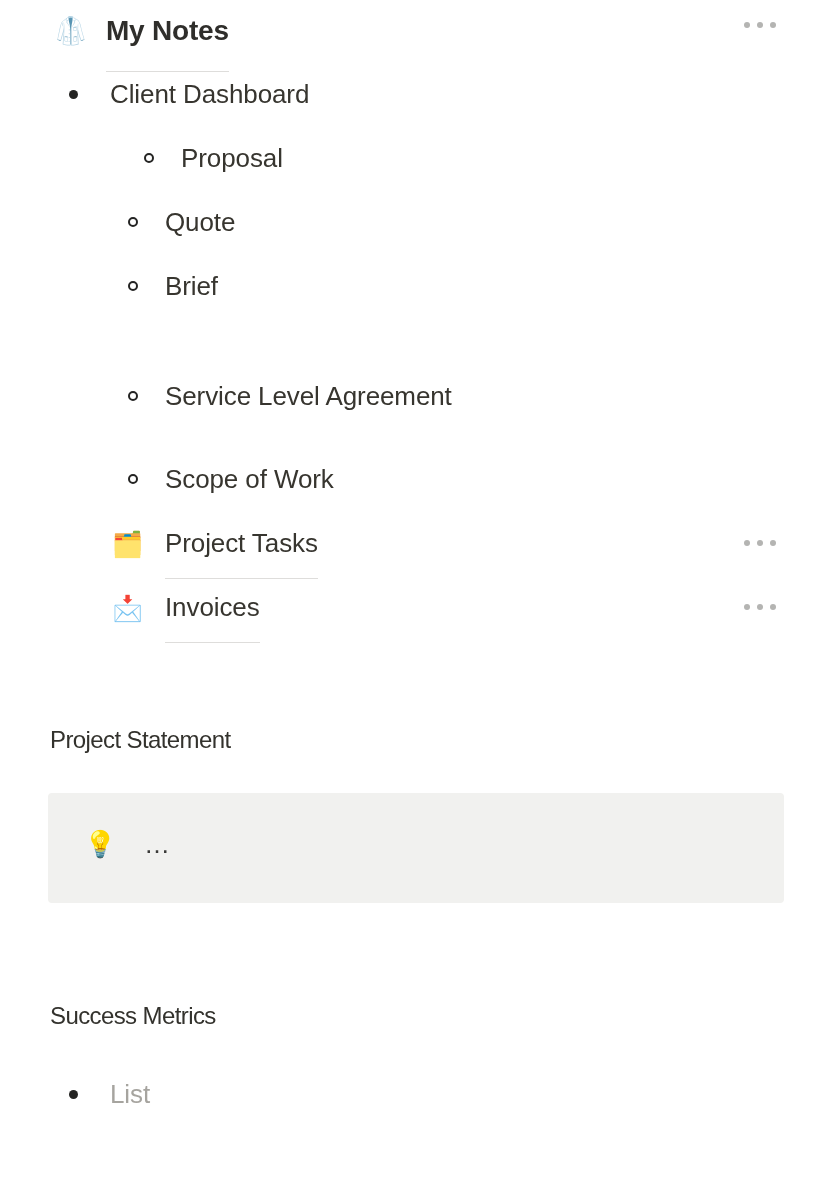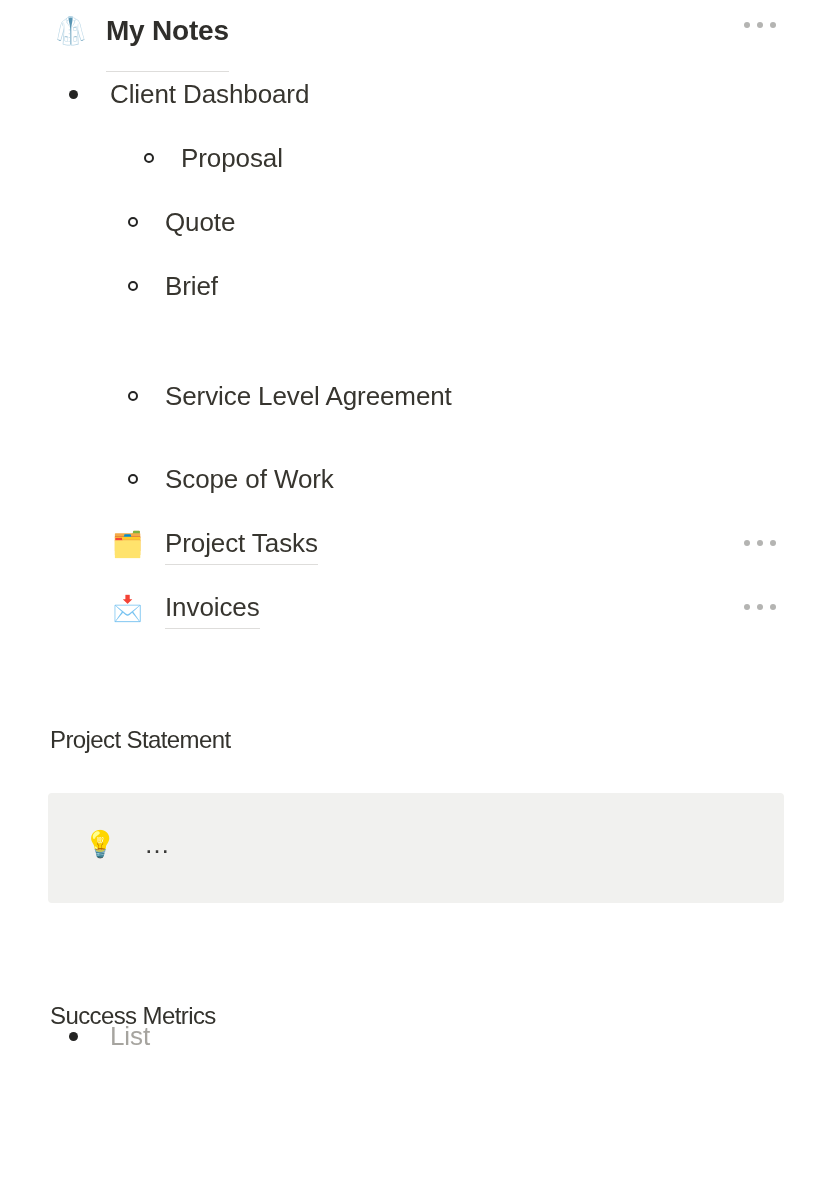--- a/index.html
+++ b/index.html
@@ -151,21 +151,21 @@
   .page-link .pl-label {
     position: absolute;
     left: 165px;
     top: 0;
     font-size: 26px;
     line-height: 40px;
     font-weight: 400;
     color: #37352f;
     letter-spacing: -0.1px;
     border-bottom: 1.5px solid #dedddb;
-    padding-bottom: 1px;
+    padding-bottom: 15px;
     cursor: pointer;
   }
 
   
   .heading {
     position: absolute;
     left: 50px;
     font-size: 24px;
     font-weight: 400;
     color: #33322d;
@@ -297,18 +297,18 @@
 
   <div class="heading" style="top:716px;">Project Statement</div>
 
   <div class="callout">
     <span class="callout-emoji">💡</span>
     <span class="callout-placeholder">…</span>
   </div>
 
   <div class="heading" style="top:992px;">Success Metrics</div>
 
-  <div class="list-placeholder" style="top:1015px;">
+  <div class="list-placeholder" style="top:1073px;">
     <span class="dot"></span>
     <span class="label">List</span>
   </div>
 
 </div>
 
 </body></html>

